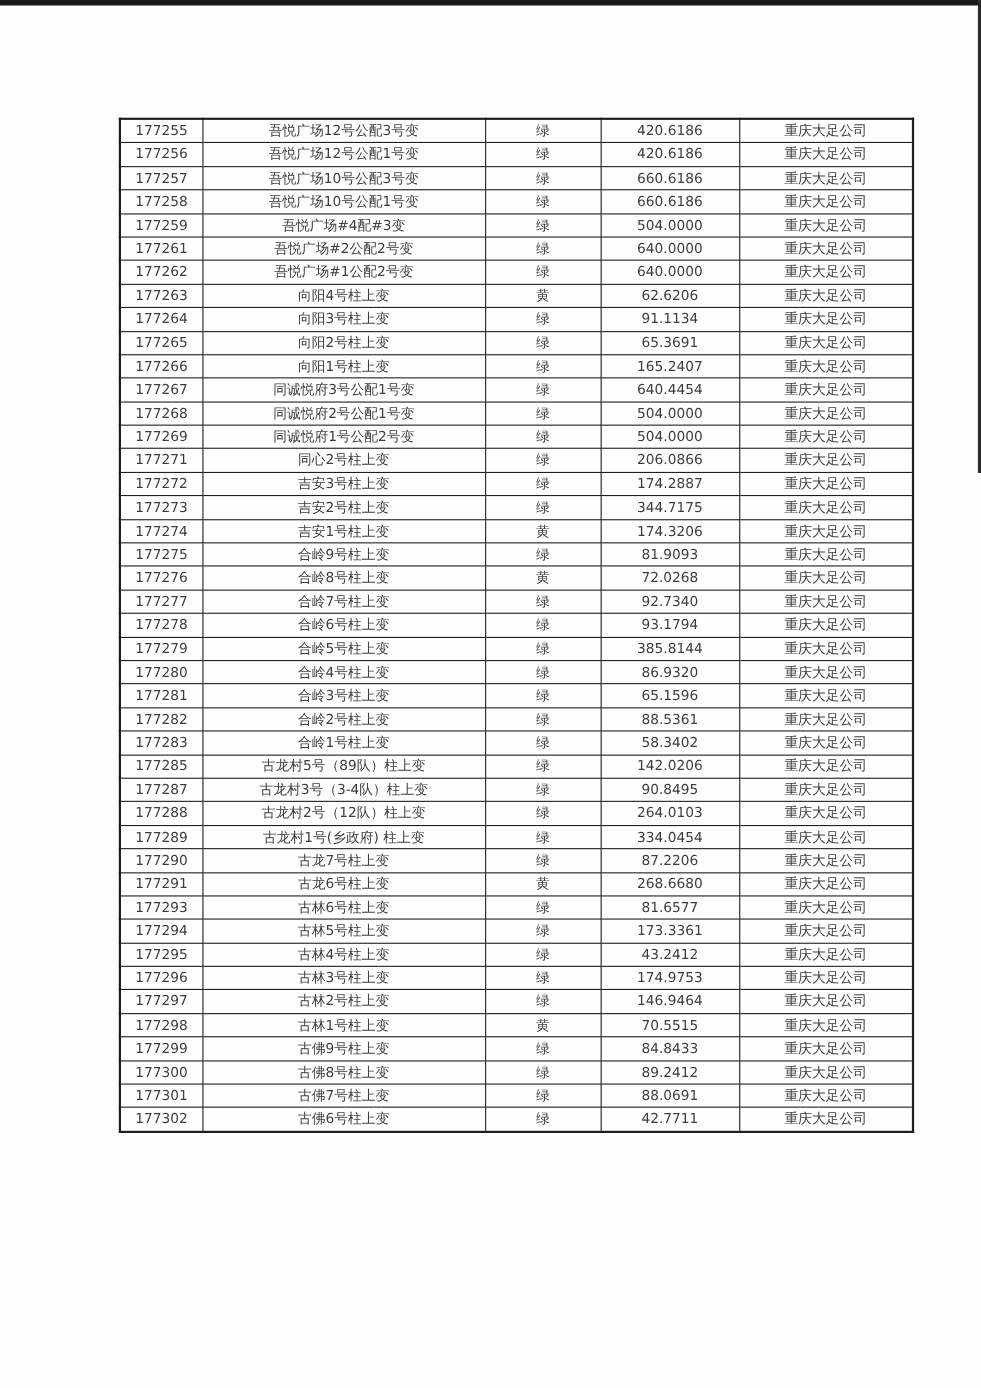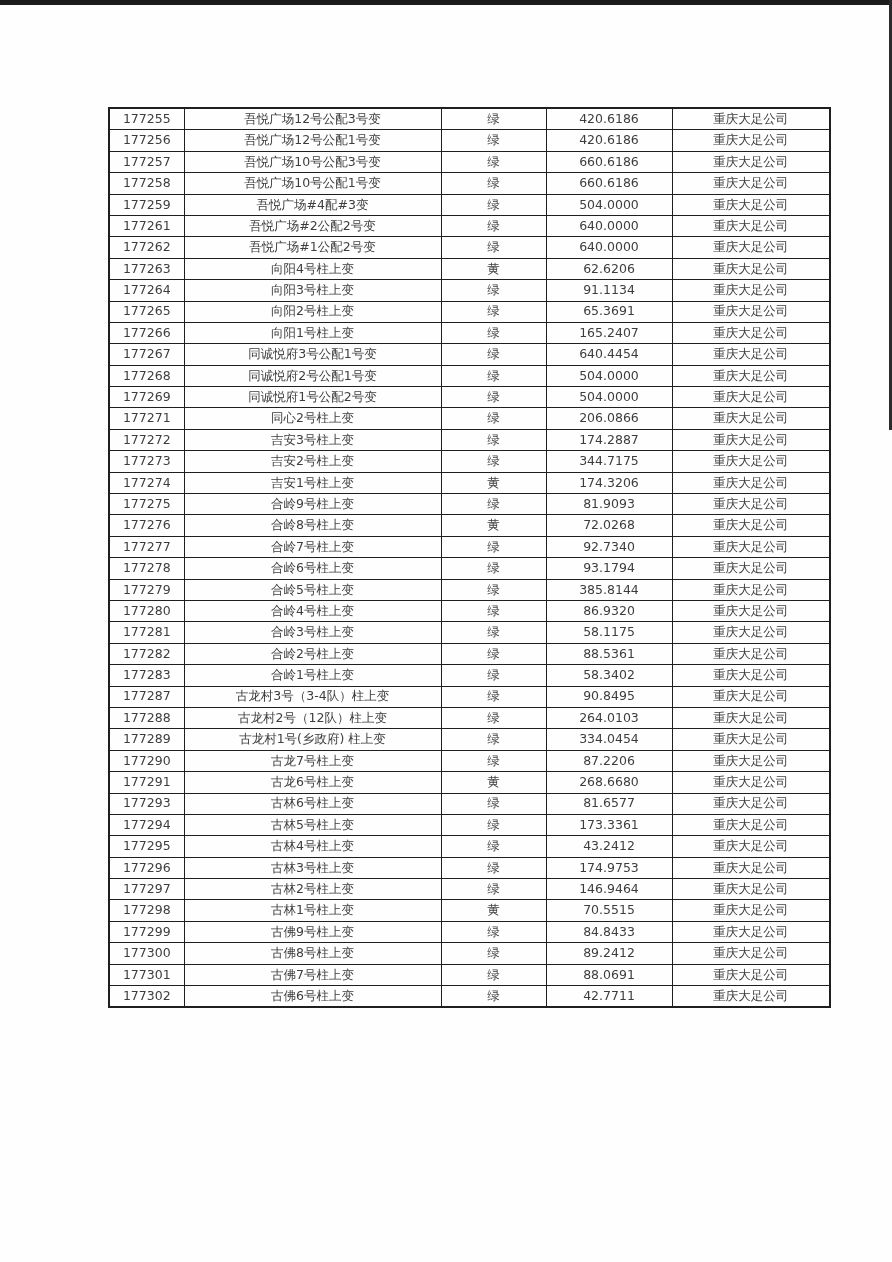--- a/index.html
+++ b/index.html
@@ -234,35 +234,42 @@
     <td>177280</td>
     <td>合岭4号柱上变</td>
     <td>绿</td>
     <td>86.9320</td>
     <td>重庆大足公司</td>
   </tr>
       <tr>
     <td>177281</td>
     <td>合岭3号柱上变</td>
     <td>绿</td>
-    <td>58.1175</td>
+    <td>65.1596</td>
     <td>重庆大足公司</td>
   </tr>
       <tr>
     <td>177282</td>
     <td>合岭2号柱上变</td>
     <td>绿</td>
     <td>88.5361</td>
     <td>重庆大足公司</td>
   </tr>
       <tr>
     <td>177283</td>
     <td>合岭1号柱上变</td>
     <td>绿</td>
     <td>58.3402</td>
+    <td>重庆大足公司</td>
+  </tr>
+      <tr>
+    <td>177285</td>
+    <td>古龙村5号（89队）柱上变</td>
+    <td>绿</td>
+    <td>142.0206</td>
     <td>重庆大足公司</td>
   </tr>
       <tr>
     <td>177287</td>
     <td>古龙村3号（3-4队）柱上变</td>
     <td>绿</td>
     <td>90.8495</td>
     <td>重庆大足公司</td>
   </tr>
       <tr>

